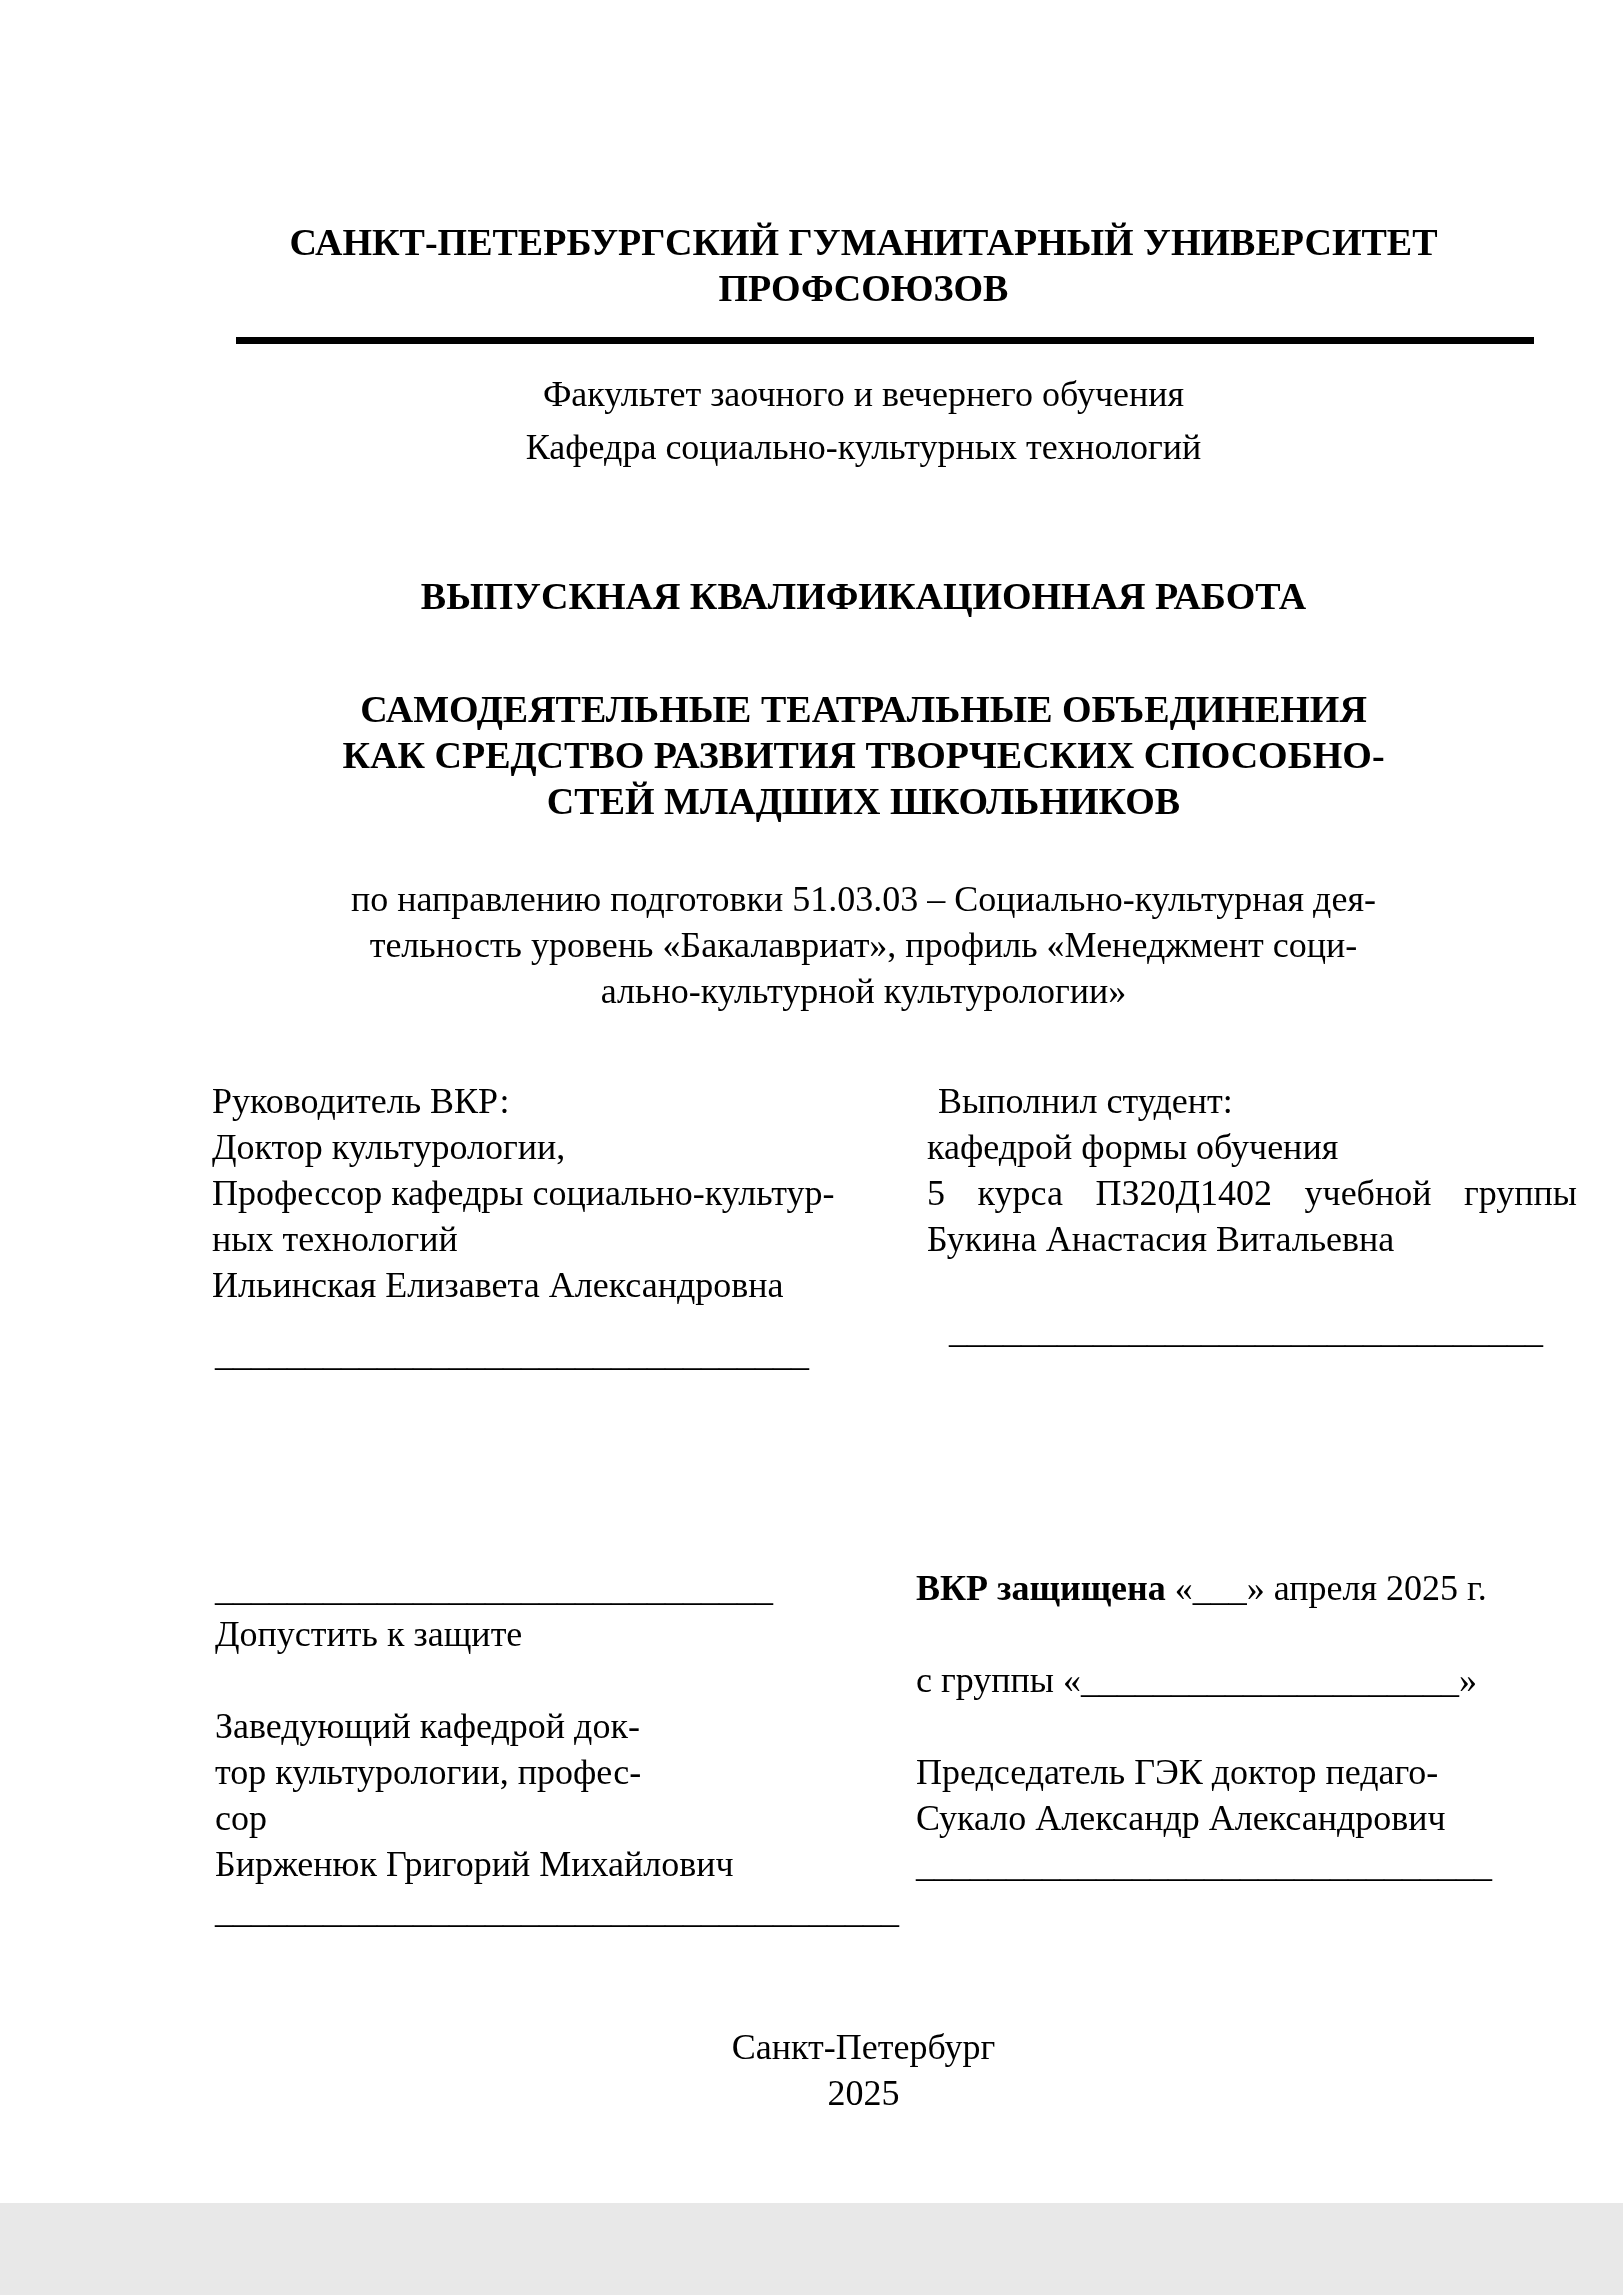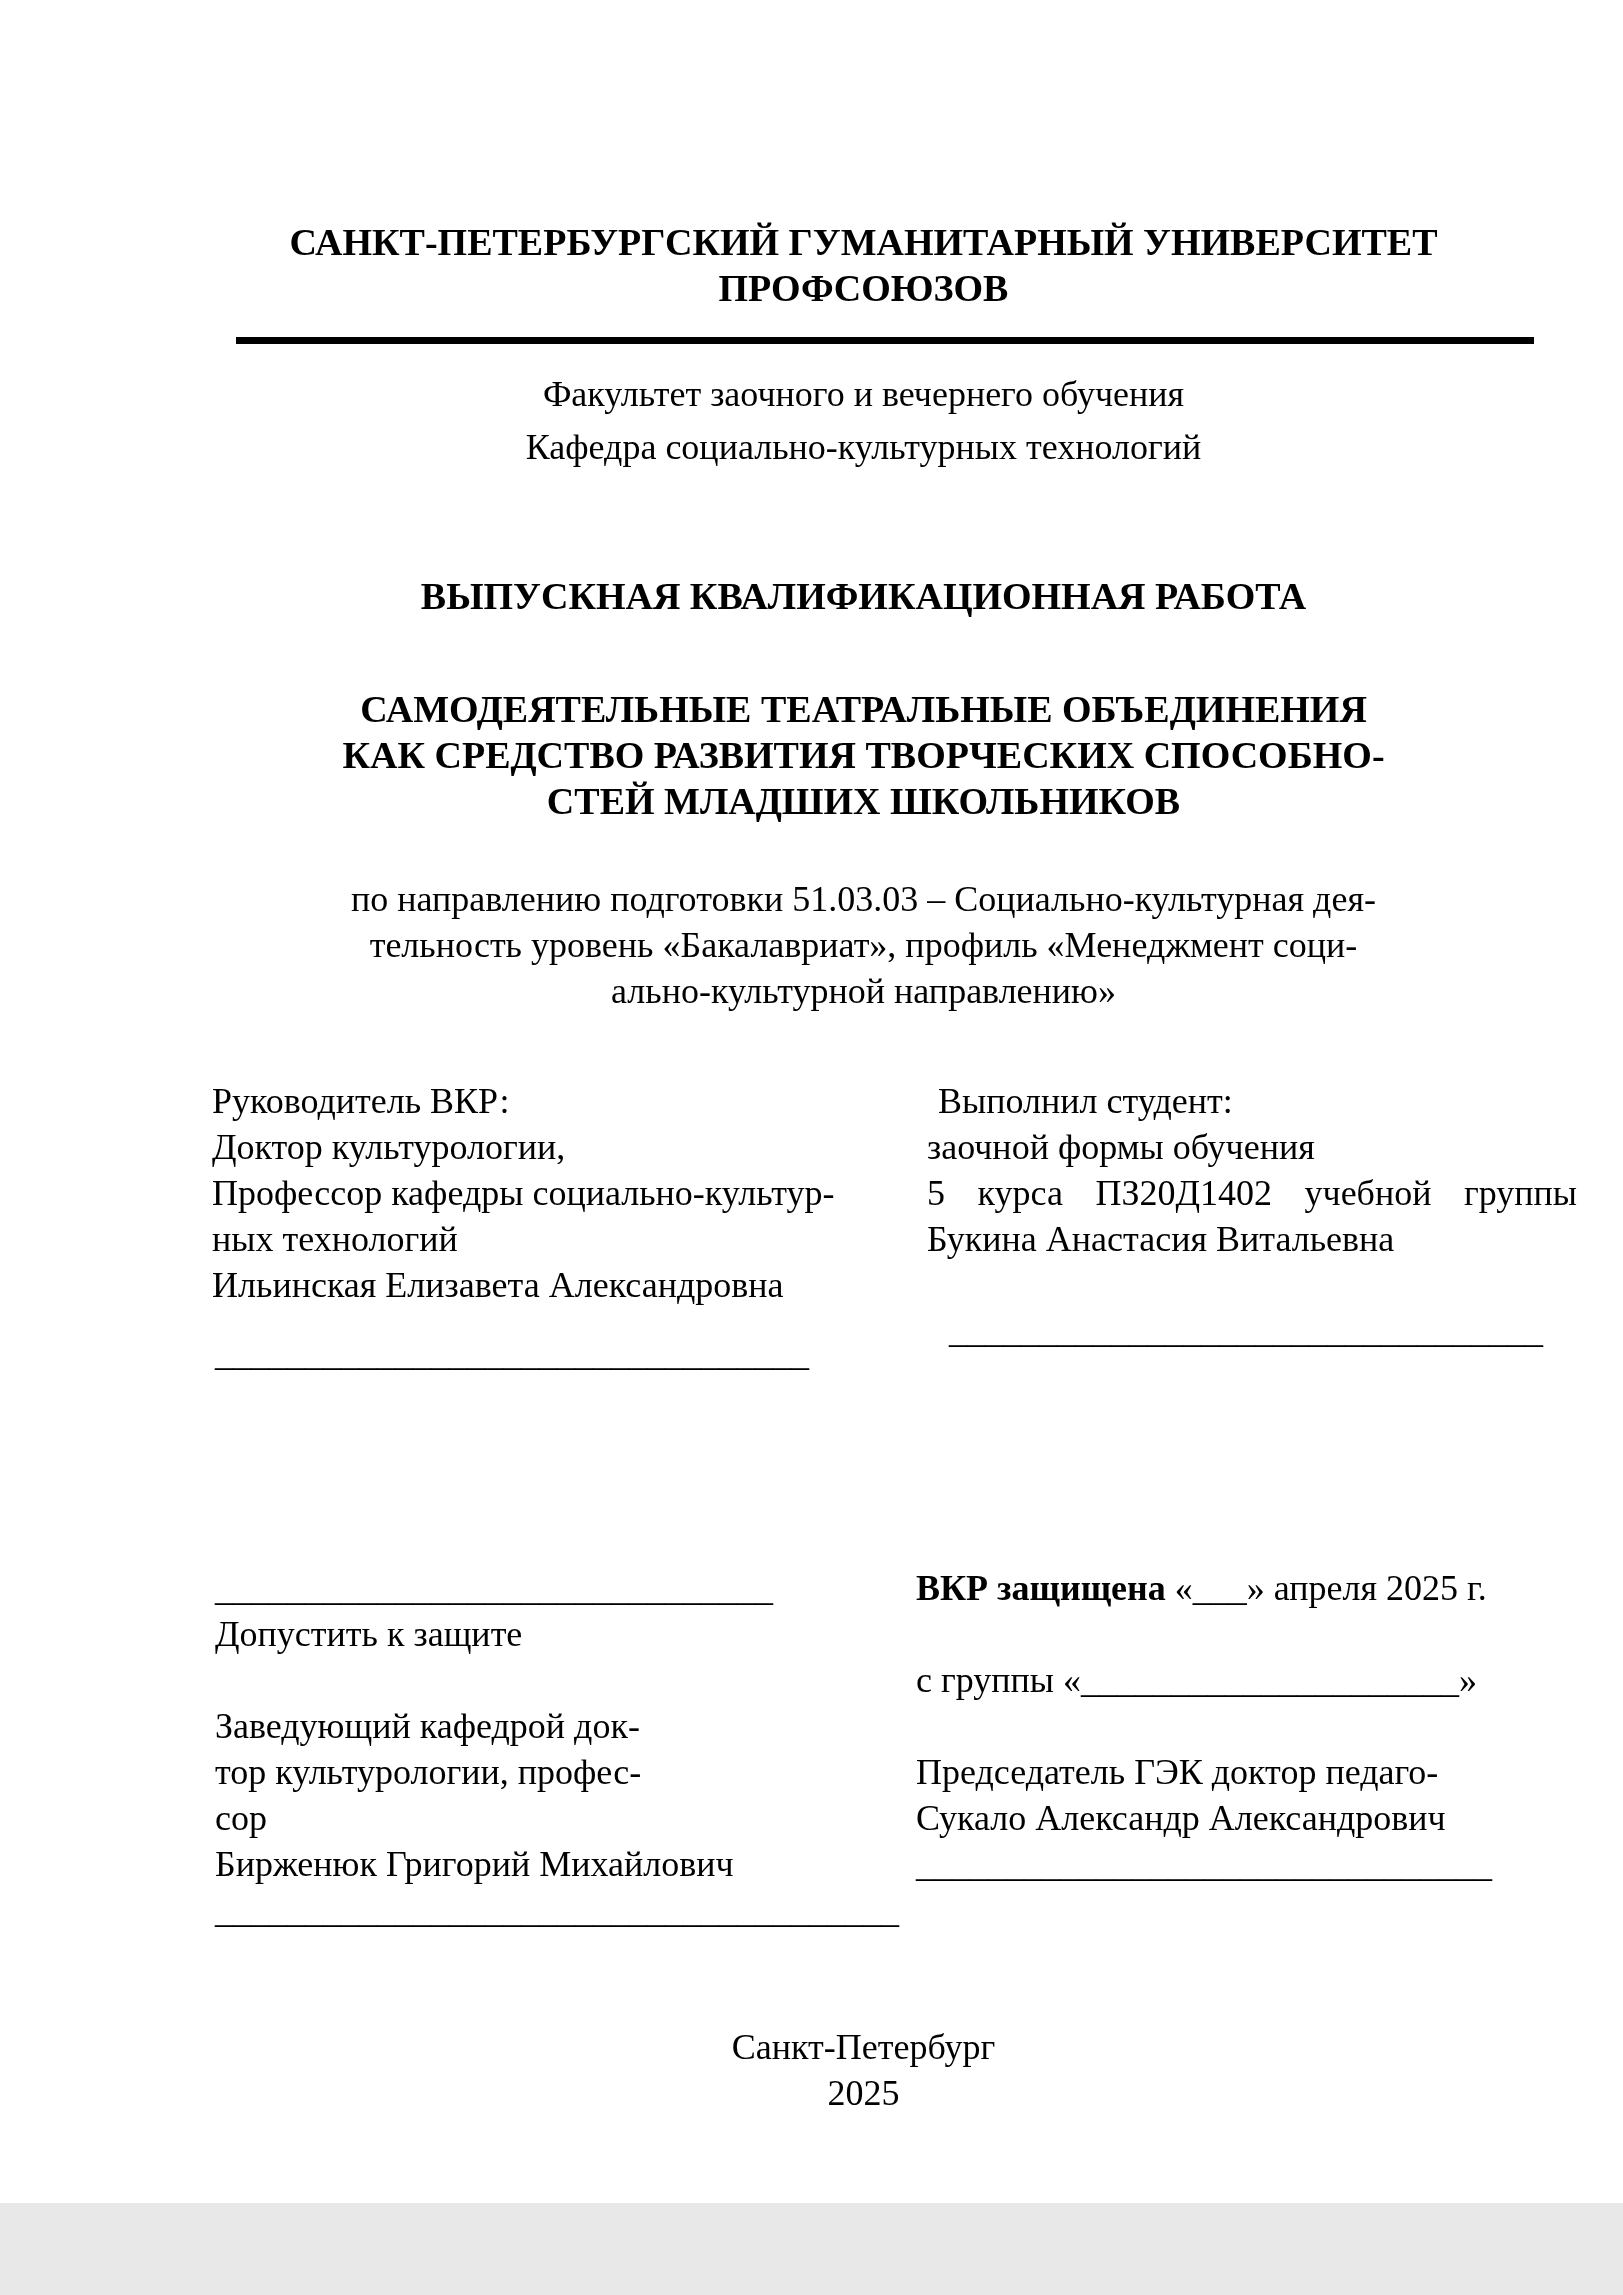--- a/index.html
+++ b/index.html
@@ -57,35 +57,35 @@
     <div>САМОДЕЯТЕЛЬНЫЕ ТЕАТРАЛЬНЫЕ ОБЪЕДИНЕНИЯ</div>
     <div>КАК СРЕДСТВО РАЗВИТИЯ ТВОРЧЕСКИХ СПОСОБНО-</div>
     <div>СТЕЙ МЛАДШИХ ШКОЛЬНИКОВ</div>
   </div>
 
   <div class="abs center bold big" style="left:196px; top:573px; width:1335px;">ВЫПУСКНАЯ КВАЛИФИКАЦИОННАЯ РАБОТА</div>
 
   <div class="abs center" style="left:196px; top:876px; width:1335px;">
     <div>по направлению подготовки 51.03.03 – Социально-культурная дея-</div>
     <div>тельность уровень «Бакалавриат», профиль «Менеджмент соци-</div>
-    <div>ально-культурной направлению»</div>
+    <div>ально-культурной культурологии»</div>
   </div>
 
   <div class="abs" style="left:212px; top:1078px; width:691px;">
     <div class="row">Руководитель ВКР:</div>
     <div class="row">Доктор культурологии,</div>
     <div class="row">Профессор кафедры социально-культур-</div>
     <div class="row">ных технологий</div>
     <div class="row">Ильинская Елизавета Александровна</div>
   </div>
   <div class="abs sig" style="left:215px; top:1330px;">_________________________________</div>
 
   <div class="abs" style="left:903px; top:1078px; width:650px;margin-left:24px;">
     <div class="row indent">Выполнил студент:</div>
-    <div class="row">заочной формы обучения</div>
+    <div class="row">кафедрой формы обучения</div>
     <div class="row justify">5 курса ПЗ20Д1402 учебной группы</div>
     <div class="row">Букина Анастасия Витальевна</div>
   </div>
   <div class="abs sig" style="left:949px; top:1307px;">_________________________________</div>
 
   <div class="abs" style="left:215px; top:1565px; width:722px;">
     <div class="row sig">_______________________________</div>
     <div class="row">Допустить к защите</div>
     <div class="row"></div>
     <div class="row">Заведующий кафедрой док-</div>

